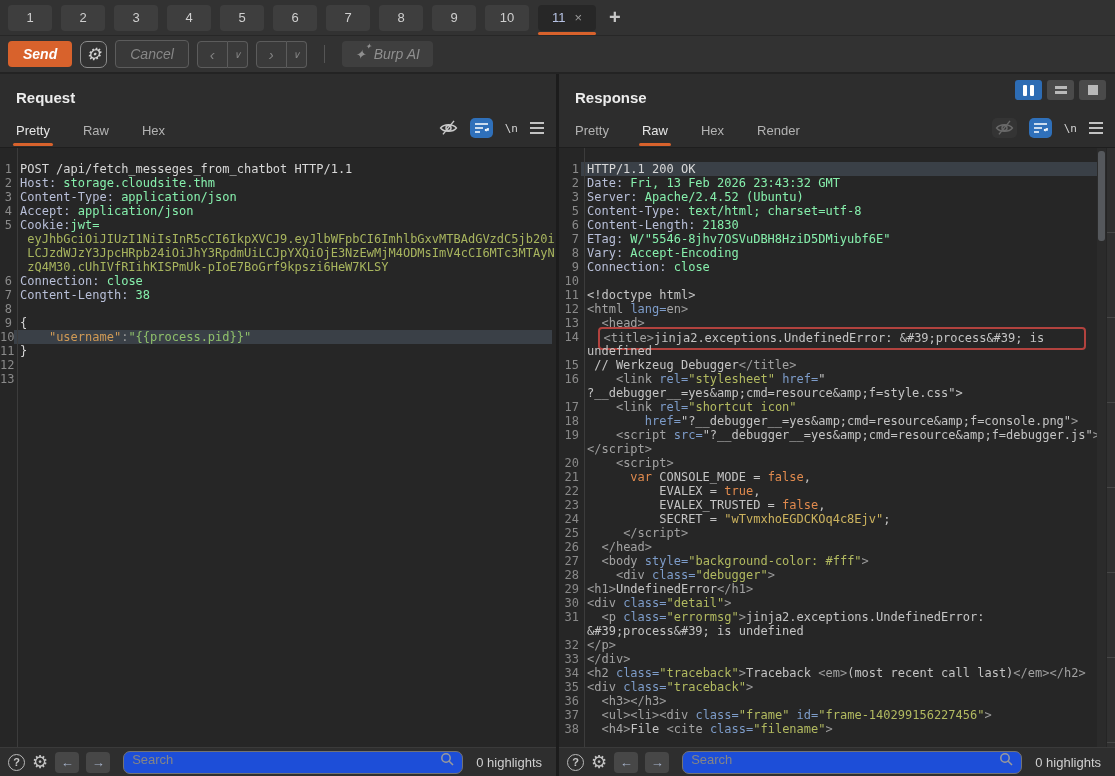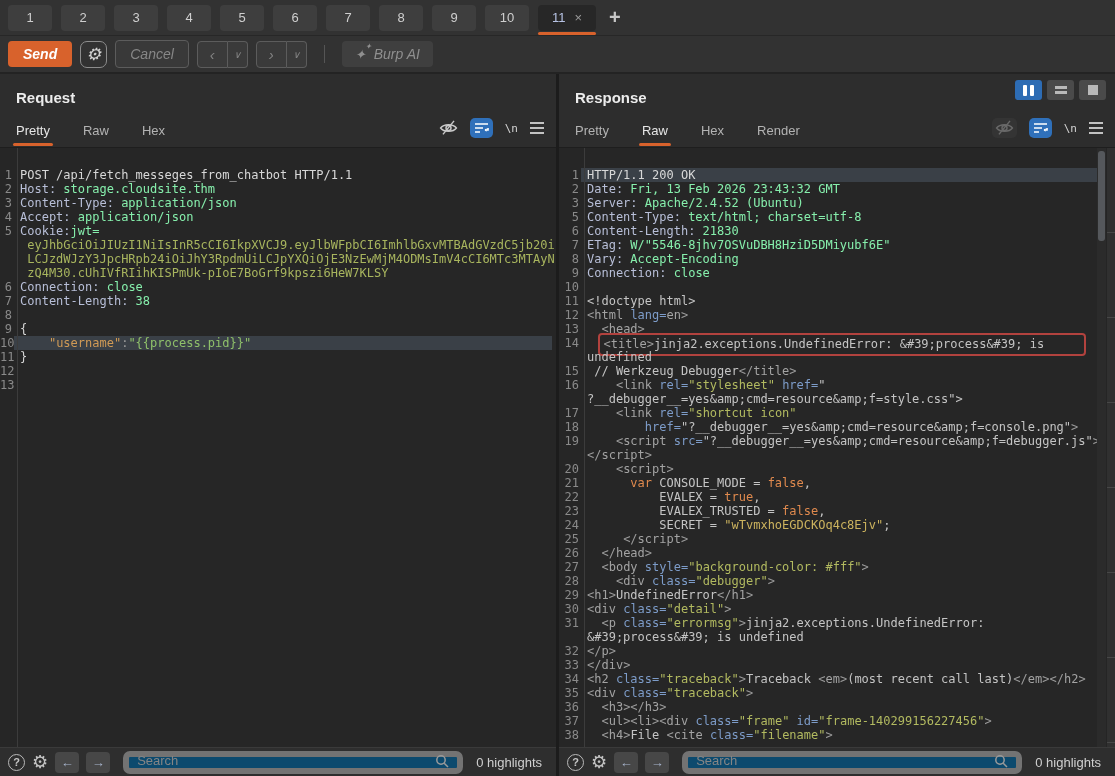--- a/index.html
+++ b/index.html
@@ -50,21 +50,21 @@
   .layoutbtns { position:absolute; top:6px; right:9px; display:flex; gap:5px; }
   .lb { width:27px; height:20px; border-radius:3px; background:#4a4a4a; display:flex; align-items:center; justify-content:center; gap:3px; cursor:pointer; }
   .lb.active { background:var(--layoutblue); }
   .lb .vbar { width:4px; height:11px; background:#fff; border-radius:1px; }
   .lb.rows { flex-direction:column; gap:2px; }
   .lb .hbar { width:12px; height:3px; background:#b9b9b9; }
   .lb .sq { width:10px; height:10px; background:#b9b9b9; }
 
   
   .editor { flex:1; border-top:1px solid #1e1e1e; background:#262626; overflow:hidden; position:relative;
-            font-family:"DejaVu Sans Mono",monospace; font-size:12px; line-height:14px; padding-top:20px; }
+            font-family:"DejaVu Sans Mono",monospace; font-size:12px; line-height:14px; padding-top:14px; }
   .editor::before { content:""; position:absolute; left:calc(var(--gutw) + 3px); top:0; bottom:0; width:1px; background:#3c3c3c; }
   .editor.req { --gutw:14px; }
   .editor.resp { --gutw:22px; }
   .row { height:14px; white-space:pre; }
   .gut { display:inline-block; width:var(--gutw); padding-right:2px; text-align:right; color:#8a8a8a; vertical-align:top; }
   .code { display:inline-block; width:calc(100% - var(--gutw) - 4px); padding-left:6px; vertical-align:top; white-space:pre; }
   .row.hl .code { background:var(--selline); }
   .rbox { display:inline-block; border:2px solid var(--redbox); border-radius:4px; padding:2px 40px 3px 3px; margin:-3px 0 0 -3px; vertical-align:top; line-height:14px; }
 
   
@@ -76,21 +76,21 @@
   .vscroll { position:absolute; top:0; right:9px; width:9px; bottom:0; background:#2b2b2b; z-index:3; }
   .vthumb { position:absolute; top:3px; left:1px; width:7px; height:90px; background:#55585c; border-radius:3px; }
   .mstrip { position:absolute; top:0; right:0; width:9px; bottom:0; z-index:3; background:#303030; border-left:1px solid #252525;
             background-image:repeating-linear-gradient(to bottom, transparent 0 84px, #474747 84px 85px); }
 
   
   .footer { flex:0 0 29px; display:flex; align-items:center; gap:7px; padding:0 14px 0 8px; border-top:1px solid #3a3a3a; background:#2e2e2e; }
   .helpic { width:17px; height:17px; border:1.5px solid #b9b9b9; border-radius:50%; color:#c5c5c5; font-size:11px; font-weight:bold; display:flex; align-items:center; justify-content:center; }
   .gearic { color:#c3c3c3; font-size:18px; line-height:1; }
   .navbtn { width:24px; height:21px; background:#474747; border-radius:4px; color:#a9b6cf; font-size:13px; display:flex; align-items:center; justify-content:center; cursor:pointer; }
-  .search { flex:1; height:23px; border:6px solid #737373; border-radius:7px; background:#0c4a6e; display:flex; align-items:flex-end; padding:0 8px; margin:0 6px; }
+  .search { flex:1; height:23px; border:1px solid #737373; border-radius:7px; background:#1d4ed8; display:flex; align-items:flex-start; padding:0 8px; margin:0 6px; }
   .search input { flex:1; background:transparent; border:none; outline:none; color:#c9c9c9; font-size:13px; font-family:"Liberation Sans",sans-serif; }
   .search input::placeholder { color:#858585; }
   .hlcount { font-size:13px; color:#d0d0d0; white-space:nowrap; }
 </style>
 </head>
 <body style="--accent: #d8622c; --redbox: #b2423e; --wrapblue: #2f70ba; --layoutblue: #2d6cb4; --selline: #3a4047;">
 
 <div id="app">
 
   <div class="tabstrip" id="tabstrip">

